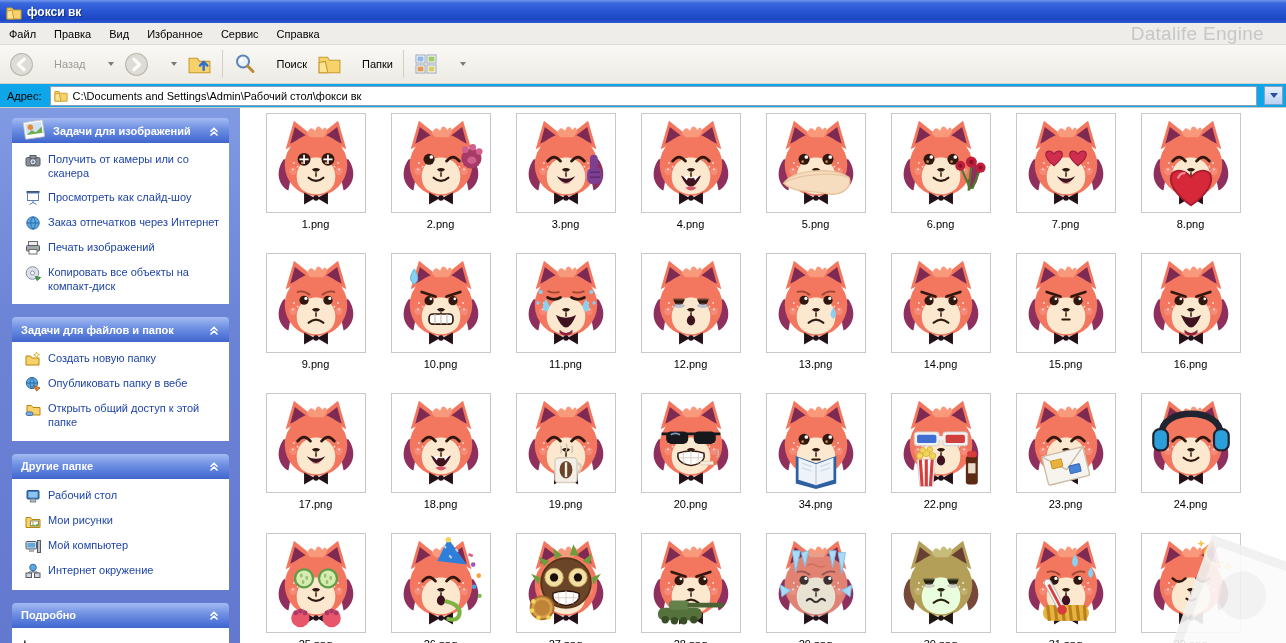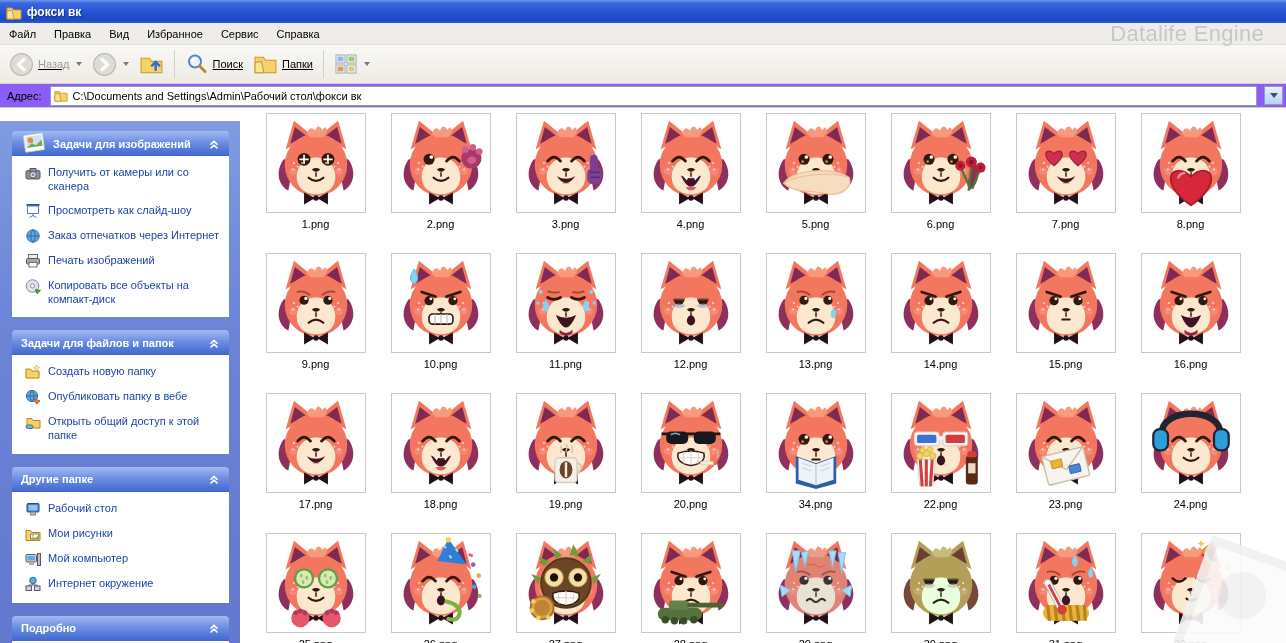--- a/index.html
+++ b/index.html
@@ -16,52 +16,52 @@
   .titlebar-text{color:#fff;font-weight:bold;font-size:12px;text-shadow:1px 1px 1px #12307e;}
   .titlebar-icon svg{display:block;}
   
   .menubar{
     height:22px;background:#eeedea;border-bottom:1px solid #e0ded7;
     display:flex;align-items:center;
   }
   .menu-item{padding:3px 9px;cursor:default;}
   .watermark{
     position:absolute;top:23px;right:22px;height:34px;line-height:22px;
-    color:#c7c7c9;font-size:22px;letter-spacing:0.3px;pointer-events:none;
+    color:#c7c7c9;font-size:19px;letter-spacing:0.3px;pointer-events:none;
   }
   
   .toolbar{
     height:39px;background:linear-gradient(180deg,#f9f8f5,#edebe4);
     border-bottom:1px solid #d5d2c9;display:flex;align-items:center;padding:0 4px;
   }
-  .toolbtn{display:flex;align-items:center;gap:4px;padding:3px 5px;border-radius:3px;cursor:default;text-decoration:underline;}
+  .toolbtn{display:flex;align-items:center;gap:20px;padding:3px 5px;border-radius:3px;cursor:default;}
   .toolbtn .tb-label{font-size:11px;}
   .toolbtn.disabled .tb-label{color:#9c9c98;}
   .dd-arrow{width:0;height:0;border-left:3.5px solid transparent;border-right:3.5px solid transparent;border-top:4px solid #7a7a76;margin-left:2px;}
   .tb-sep{width:1px;height:28px;background:#d2cfc6;margin:0 5px;}
   .tb-icon svg{display:block;}
   
   .addressbar{
-    height:24px;background:#8b5cf6;border-bottom:1px solid #cfcdc5;
+    height:24px;background:#0ea5e9;border-bottom:1px solid #cfcdc5;
     display:flex;align-items:center;padding:0 3px 0 7px;gap:8px;
   }
   .addr-input{
     flex:1;height:20px;background:#fff;border:1px solid #8ba0bd;
     display:flex;align-items:center;gap:5px;padding:0 3px;overflow:hidden;white-space:nowrap;
   }
   .addr-dd{
     width:19px;height:19px;margin-left:-1px;border:1px solid #8ba0bd;
     background:linear-gradient(180deg,#e9f0fc,#bdd1f3);display:flex;align-items:center;justify-content:center;cursor:default;
   }
   .addr-dd span{width:0;height:0;border-left:4px solid transparent;border-right:4px solid transparent;border-top:5px solid #27509e;}
   
   .bodyrow{display:flex;height:535px;}
   .sidebar{
     width:240px;flex:0 0 240px;background:linear-gradient(180deg,#809ae2 0%,#6c84d6 40%,#6378cf 100%);
-    padding:10px 11px 0 12px;overflow:hidden;margin-top:13px;
+    padding:10px 11px 0 12px;overflow:hidden;
   }
   .panel{margin-bottom:13px;}
   .panel-h{
     height:25px;border-radius:4px 4px 0 0;display:flex;align-items:center;gap:6px;padding:0 9px;
     background:linear-gradient(180deg,#a3baf2 0%,#6d8fe2 45%,#4066cf 100%);
     color:#fff;font-weight:bold;cursor:pointer;
   }
   .panel-h .chev{margin-left:auto;display:flex;}
   .panel-b{background:#fff;padding:9px 6px 11px 13px;display:flex;flex-direction:column;gap:9px;}
   .task-item{display:flex;gap:7px;align-items:flex-start;color:#1f44a8;cursor:pointer;line-height:1.3;}

